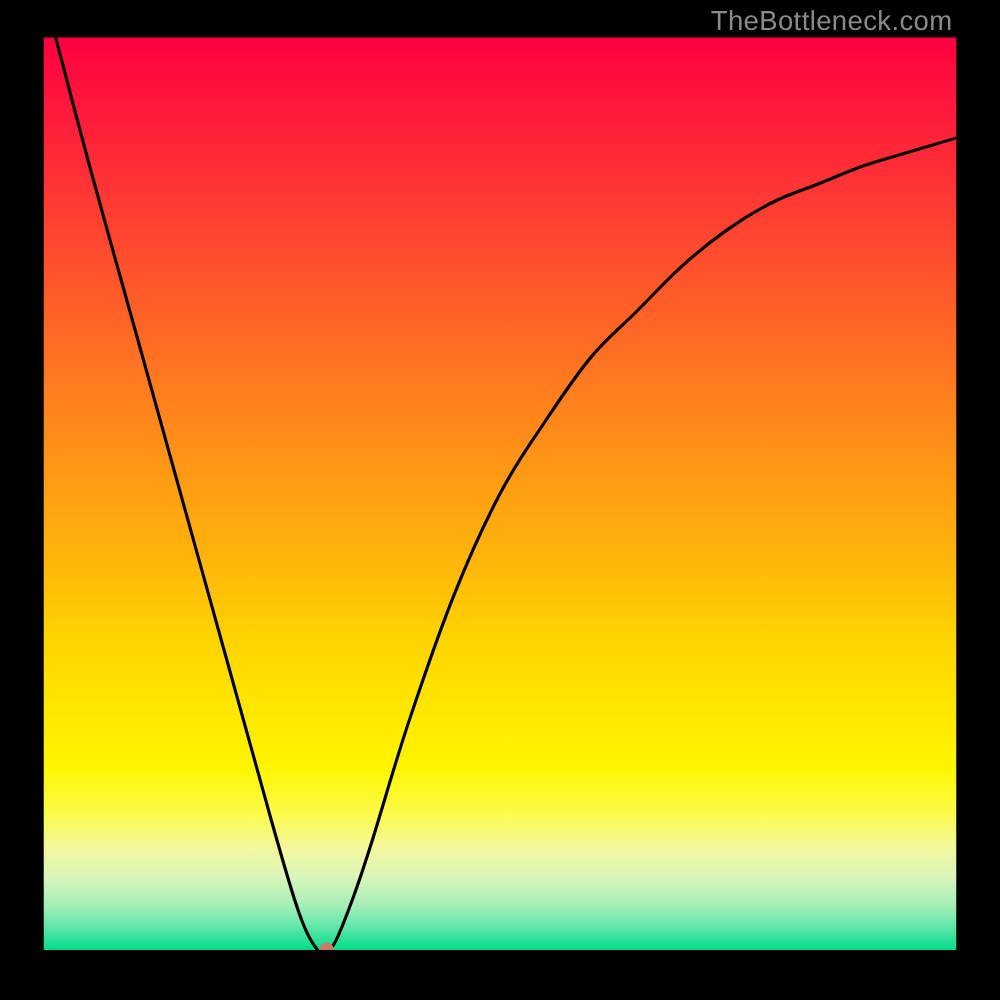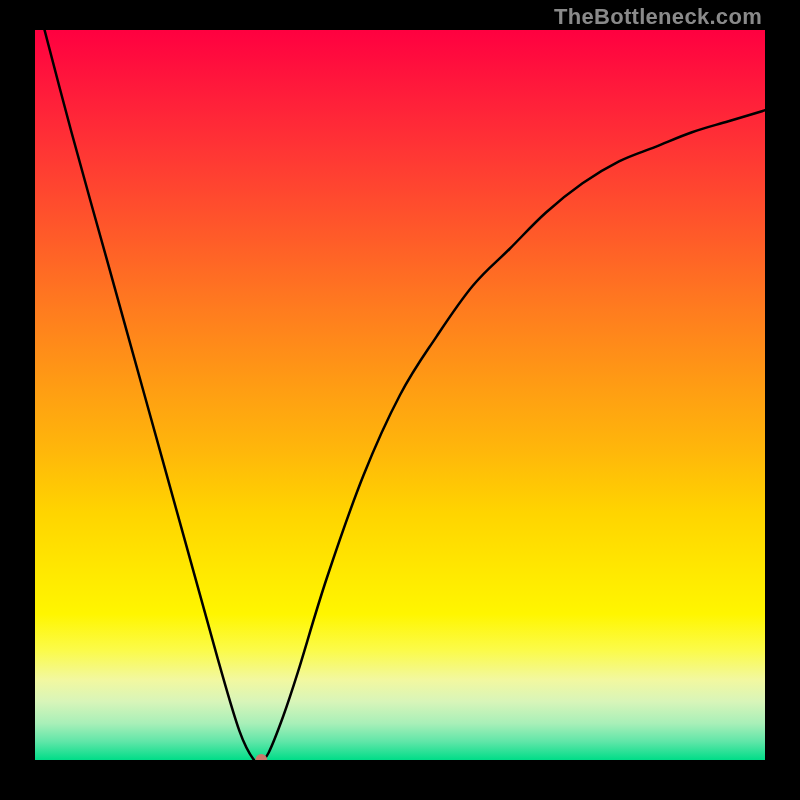--- a/index.html
+++ b/index.html
@@ -50,21 +50,21 @@
     top: 0;
     width: 730px;
     height: 730px;
   }
   .watermark {
     position: absolute;
     top: 4px;
     right: 38px;
     font-family: Arial, Helvetica, sans-serif;
     font-size: 22px;
-    font-weight: bold;
+    font-weight: normal;
     color: #8a8a8a;
     letter-spacing: 0.3px;
   }
 </style>
 </head>
 <body>
 
 <div class="frame">
   <div class="gradient"></div>
   <svg class="curve" viewBox="0 0 730 730" preserveAspectRatio="none">

